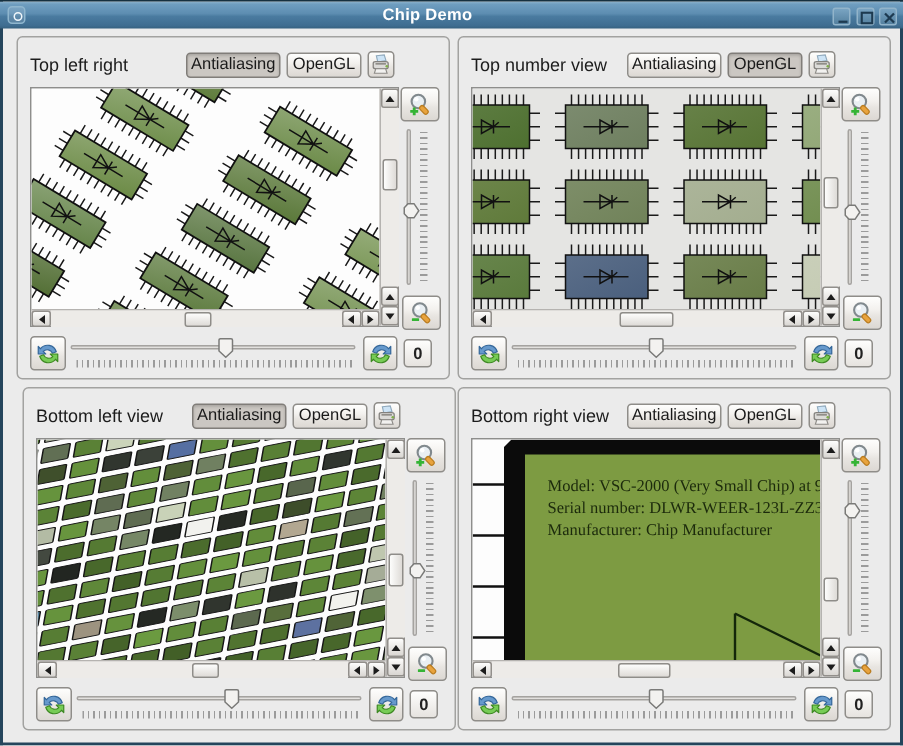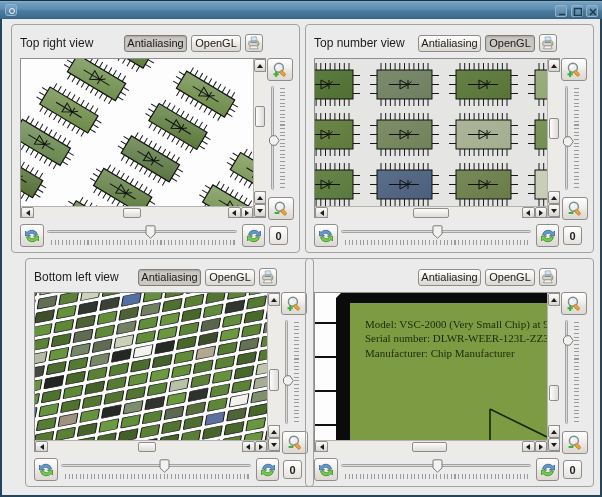--- a/index.html
+++ b/index.html
@@ -42,38 +42,39 @@
 .hgroove{position:absolute;left:35px;top:204.5px;width:190px;height:3px;background:linear-gradient(180deg,#c9c6c2,#efeeec);border:1px solid #a5a3a0;border-radius:2.5px;}
 .hticks{position:absolute;left:39px;top:214.5px;width:186px;height:5px;
  background:repeating-linear-gradient(90deg,#9b9b9b 0px,#9b9b9b 1px,transparent 1px,transparent 3.65px);}
 .hhandle{position:absolute;top:200px;}
 .spin{position:absolute;left:257px;top:201px;width:19px;height:19px;border:1px solid #8f8d89;border-radius:3px;
  background:linear-gradient(180deg,#fefefd,#e6e3df);font-size:11px;font-weight:bold;color:#222;text-align:center;line-height:18px;}
 </style></head><body>
 <div class="frame"></div>
 <div class="titlebar">
     <div class="wicon"></div>
+    <div class="title">Chip Demo</div>
     <div class="tbtn" style="left:555px;">
       <svg width="12" height="12" viewBox="0 0 12 12">
         <path d="M3 8.5h6" stroke="#1d3a50" stroke-width="1.5"></path>
       </svg>
     </div>
     <div class="tbtn" style="left:571px;">
       <svg width="12" height="12" viewBox="0 0 12 12">
         <rect x="2.5" y="2.5" width="7" height="7" fill="none" stroke="#1d3a50" stroke-width="1.4"></rect>
       </svg>
     </div>
     <div class="tbtn" style="left:586px;">
       <svg width="12" height="12" viewBox="0 0 12 12">
         <path d="M3 3l6 6 M9 3l-6 6" stroke="#1d3a50" stroke-width="1.5"></path>
       </svg>
     </div>
   </div>
 <div class="panel" style="left:11px;top:24px;">
-    <div class="plabel">Top right view</div>
+    <div class="plabel">Top left right</div>
     <div class="btn pressed" style="left:112px;top:10px;width:63px;">Antialiasing</div>
     <div class="btn" style="left:179px;top:10px;width:50px;">OpenGL</div>
     <div class="btn ic" style="left:233px;top:9px;width:18px;height:18px;">
       <svg width="17" height="16" viewBox="0 0 17 16">
 <path d="M5.2 1.8 L10.8 1.2 L12 5.2 L6.2 6.2 Z" fill="#cde4f6" stroke="#8fa9bc" stroke-width="0.8"></path>
 <path d="M3 7.2 Q3 6 4.6 6 H12 Q13.6 6 13.6 7.4 V9.8 Q13.6 11 12 11 H4.6 Q3 11 3 9.8 Z" fill="#dcdbd8" stroke="#83817d" stroke-width="0.9"></path>
 <path d="M4.8 11 H11.8 L12.8 14.2 H3.8 Z" fill="#f2f1ef" stroke="#8d8b87" stroke-width="0.8"></path>
 <path d="M4.6 7.6 H12" stroke="#77756f" stroke-width="0.9"></path>
 <circle cx="12.6" cy="9.2" r="0.9" fill="#7fae4a"></circle>
 </svg>
@@ -391,21 +392,21 @@
     </div>
     <div class="hgroove"></div>
     <div class="hticks"></div>
     <div class="hhandle" style="left:125.5px;">
       <svg width="11" height="14" viewBox="0 0 11 14">
         <path d="M1 1.8 Q1 0.8 2 0.8 H9 Q10 0.8 10 1.8 V9 L5.5 13.2 L1 9 Z" fill="#f3f2f0" stroke="#7a7a78" stroke-width="1"></path>
       </svg>
     </div>
     <div class="spin">0</div>
   </div>
-<div class="panel" style="left:25px;top:258px;">
+<div class="panel" style="left:15px;top:258px;">
     <div class="plabel">Bottom left view</div>
     <div class="btn pressed" style="left:112px;top:10px;width:63px;">Antialiasing</div>
     <div class="btn" style="left:179px;top:10px;width:50px;">OpenGL</div>
     <div class="btn ic" style="left:233px;top:9px;width:18px;height:18px;">
       <svg width="17" height="16" viewBox="0 0 17 16">
 <path d="M5.2 1.8 L10.8 1.2 L12 5.2 L6.2 6.2 Z" fill="#cde4f6" stroke="#8fa9bc" stroke-width="0.8"></path>
 <path d="M3 7.2 Q3 6 4.6 6 H12 Q13.6 6 13.6 7.4 V9.8 Q13.6 11 12 11 H4.6 Q3 11 3 9.8 Z" fill="#dcdbd8" stroke="#83817d" stroke-width="0.9"></path>
 <path d="M4.8 11 H11.8 L12.8 14.2 H3.8 Z" fill="#f2f1ef" stroke="#8d8b87" stroke-width="0.8"></path>
 <path d="M4.6 7.6 H12" stroke="#77756f" stroke-width="0.9"></path>
 <circle cx="12.6" cy="9.2" r="0.9" fill="#7fae4a"></circle>
@@ -646,20 +647,21 @@
     <div class="hgroove"></div>
     <div class="hticks"></div>
     <div class="hhandle" style="left:132.5px;">
       <svg width="11" height="14" viewBox="0 0 11 14">
         <path d="M1 1.8 Q1 0.8 2 0.8 H9 Q10 0.8 10 1.8 V9 L5.5 13.2 L1 9 Z" fill="#f3f2f0" stroke="#7a7a78" stroke-width="1"></path>
       </svg>
     </div>
     <div class="spin">0</div>
   </div>
 <div class="panel" style="left:305px;top:258px;">
+    <div class="plabel">Bottom right view</div>
     <div class="btn" style="left:112px;top:10px;width:63px;">Antialiasing</div>
     <div class="btn" style="left:179px;top:10px;width:50px;">OpenGL</div>
     <div class="btn ic" style="left:233px;top:9px;width:18px;height:18px;">
       <svg width="17" height="16" viewBox="0 0 17 16">
 <path d="M5.2 1.8 L10.8 1.2 L12 5.2 L6.2 6.2 Z" fill="#cde4f6" stroke="#8fa9bc" stroke-width="0.8"></path>
 <path d="M3 7.2 Q3 6 4.6 6 H12 Q13.6 6 13.6 7.4 V9.8 Q13.6 11 12 11 H4.6 Q3 11 3 9.8 Z" fill="#dcdbd8" stroke="#83817d" stroke-width="0.9"></path>
 <path d="M4.8 11 H11.8 L12.8 14.2 H3.8 Z" fill="#f2f1ef" stroke="#8d8b87" stroke-width="0.8"></path>
 <path d="M4.6 7.6 H12" stroke="#77756f" stroke-width="0.9"></path>
 <circle cx="12.6" cy="9.2" r="0.9" fill="#7fae4a"></circle>
 </svg>

